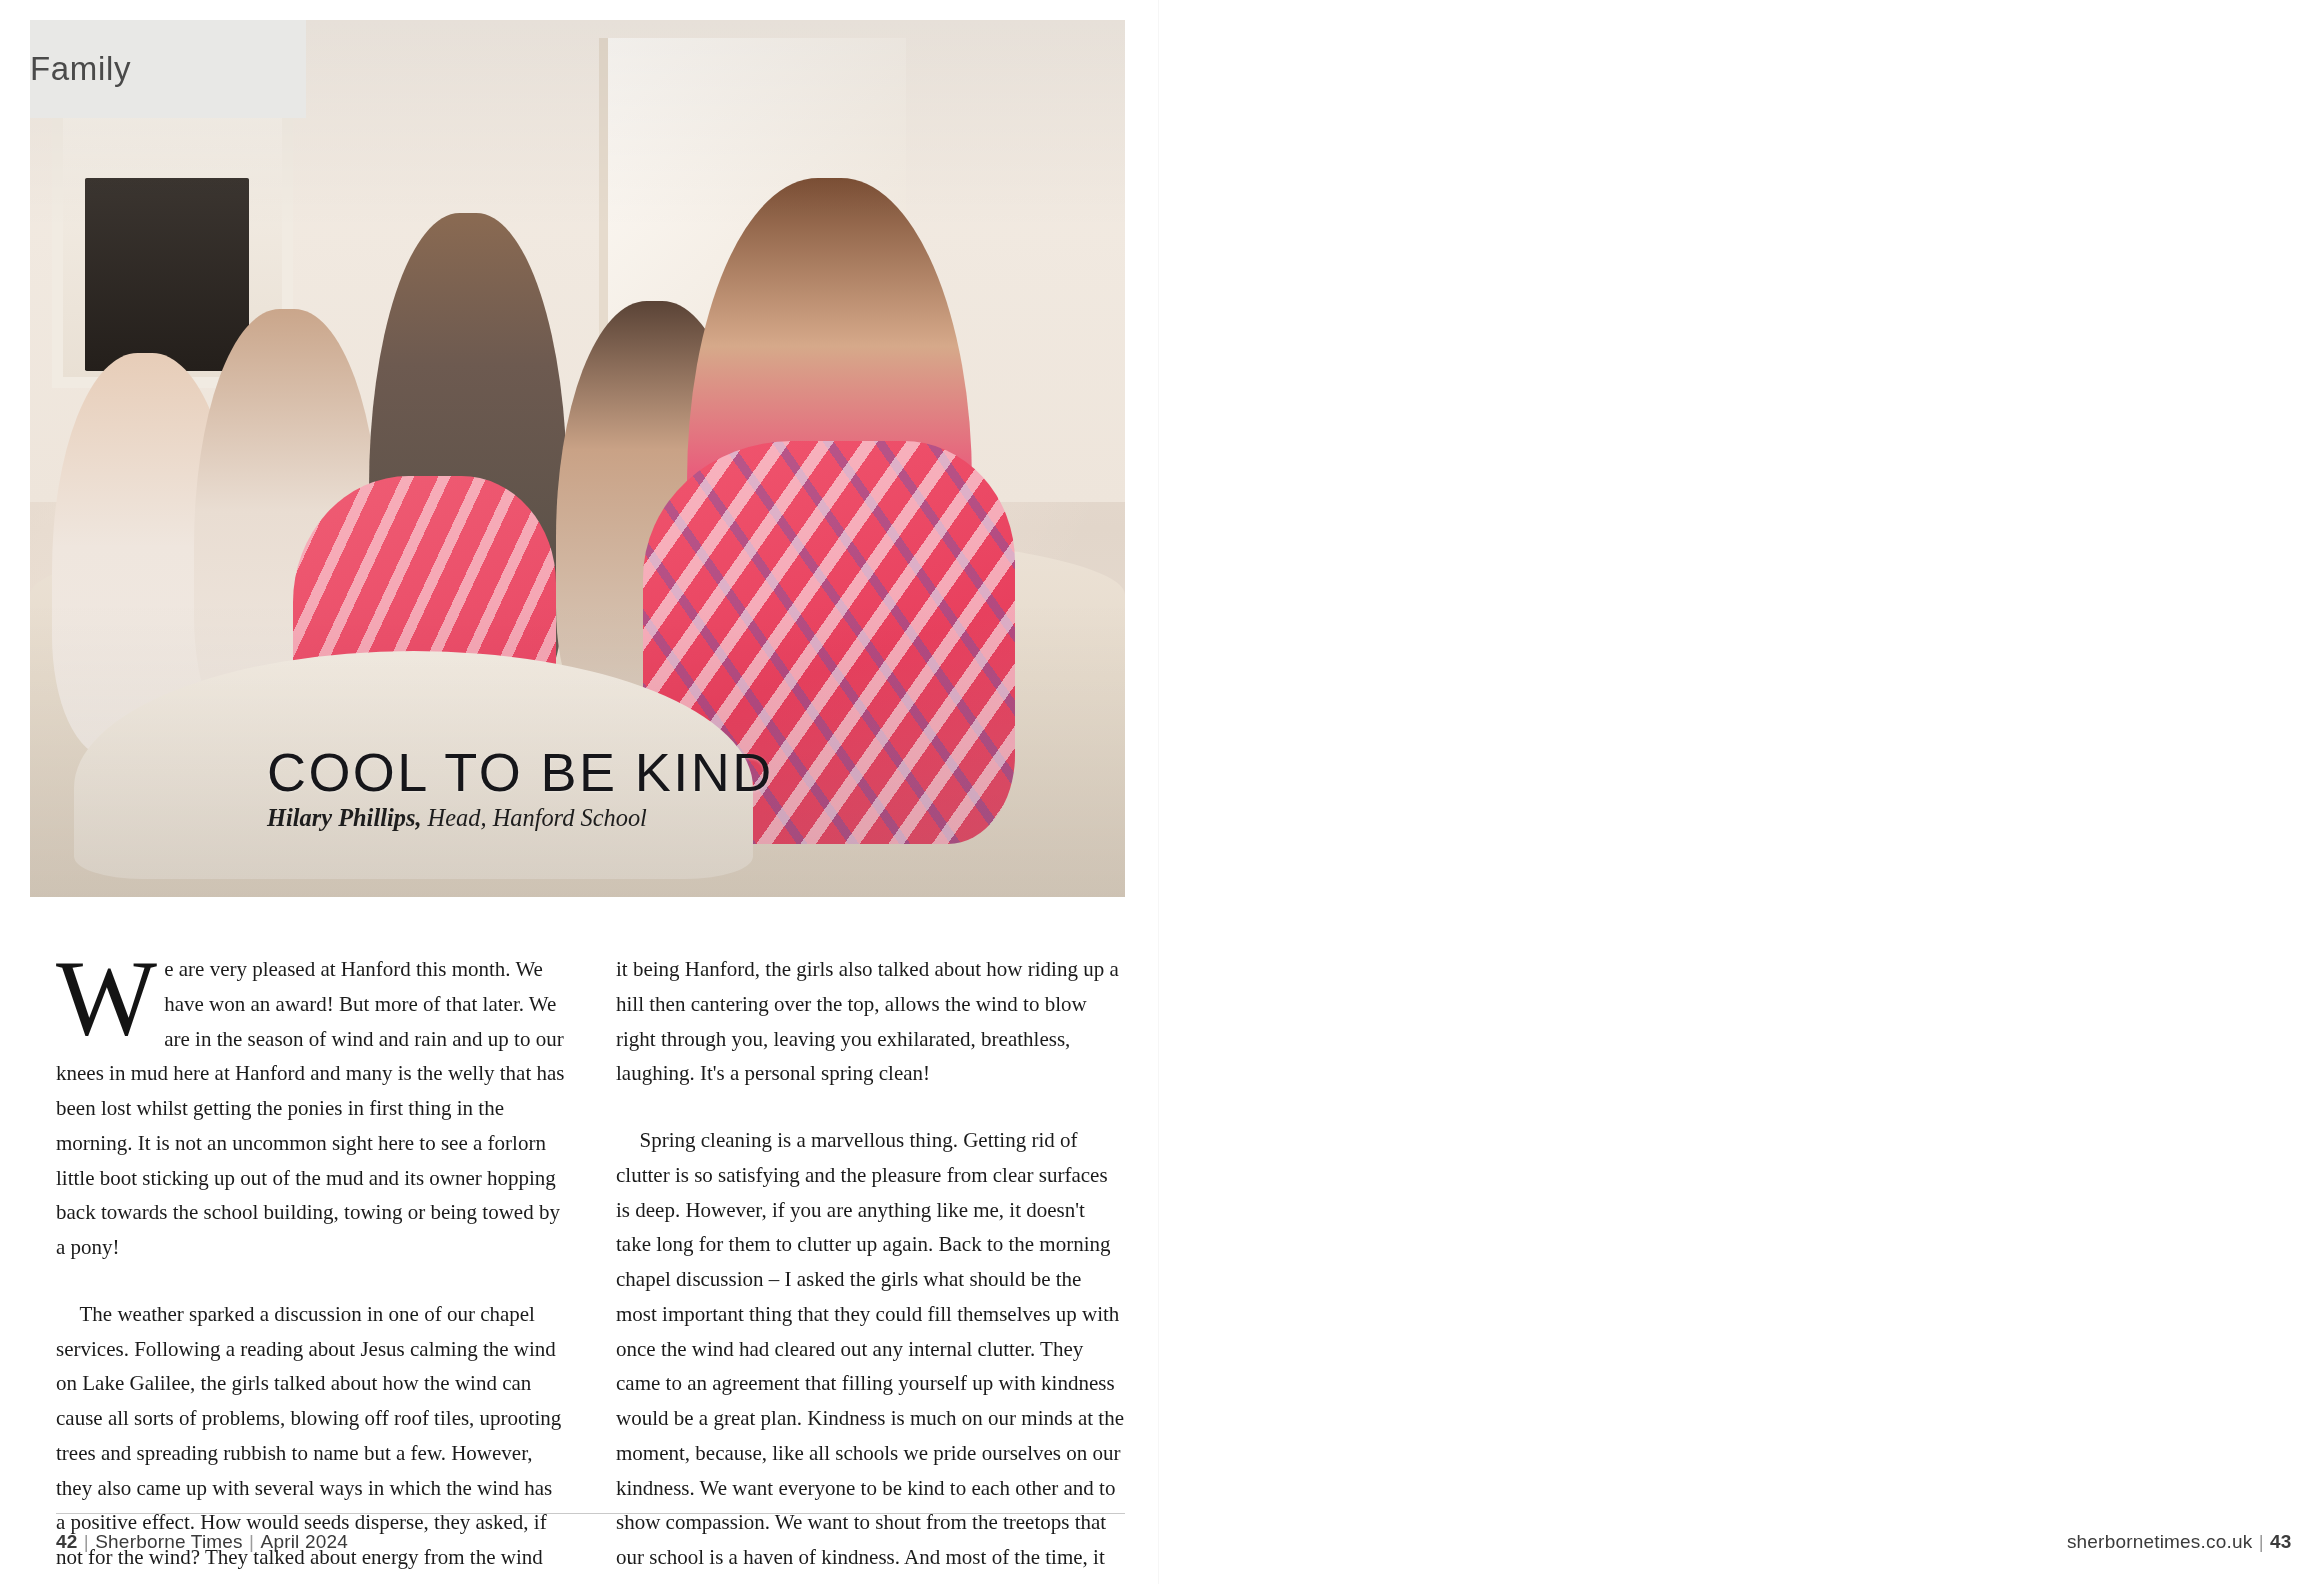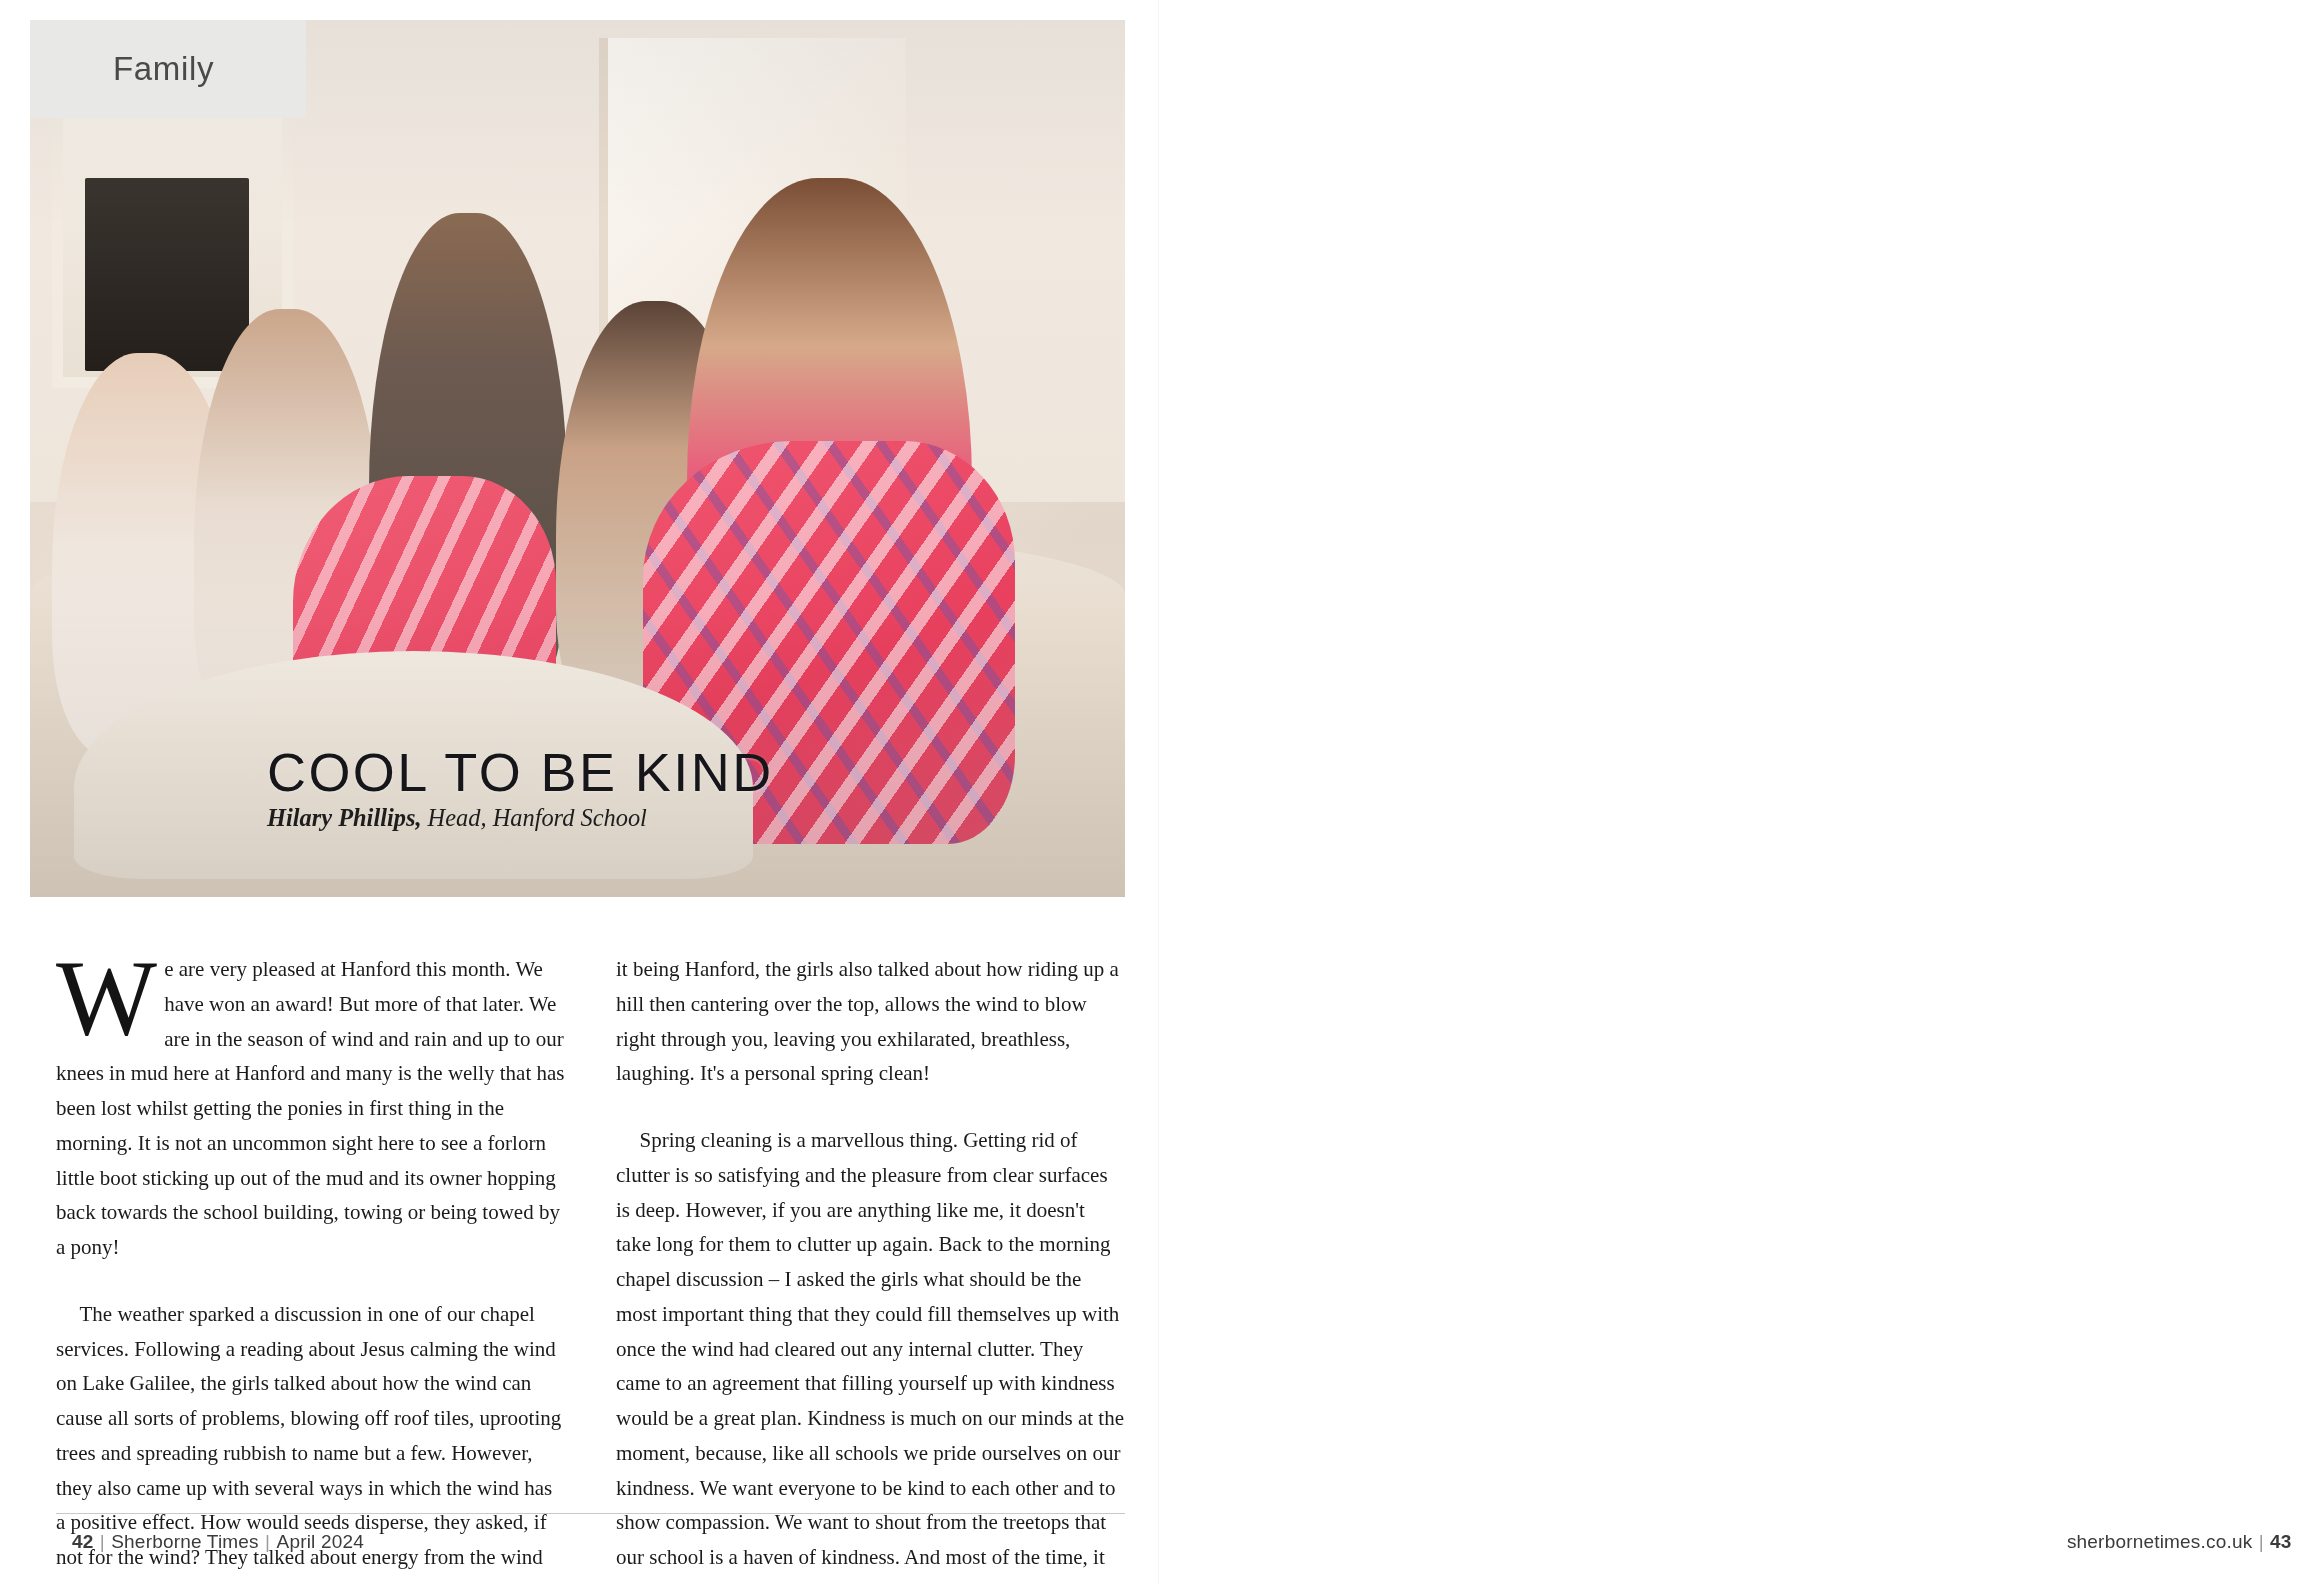--- a/index.html
+++ b/index.html
@@ -101,21 +101,20 @@
 
   .family-tab {
     position: absolute;
     left: 30px;
     top: 20px;
     width: 276px;
     height: 98px;
     background: #e8e8e6;
     display: flex;
     align-items: center;
-    padding-left: 83px;
     z-index: 6;
   }
   .family-tab span {
     font-family: "Liberation Sans", sans-serif;
     font-size: 33px;
     letter-spacing: 0.02em;
     color: #4a4a4a;
   }
 
   .hero-title-block {
@@ -184,21 +183,21 @@
 
   .folio {
     position: absolute;
     top: 1531px;
     font-family: "Liberation Sans", sans-serif;
     font-size: 19px;
     color: #3b3b3b;
     letter-spacing: 0.01em;
   }
   .folio b { font-weight: 700; }
-  .folio-left { left: 72px; }
+  .folio-left { left: 56px; }
   .folio-right { right: 24.4px; text-align: center; }
   .folio .sep { color: #9b9b9b; padding: 0 6.3px; }
   .gutter {
     position: absolute;
     left: 1158px; top: 0; width: 0.9px; height: 1585px;
     background: rgba(0,0,0,0.035);
   }
 </style>
 </head>
 <body>

